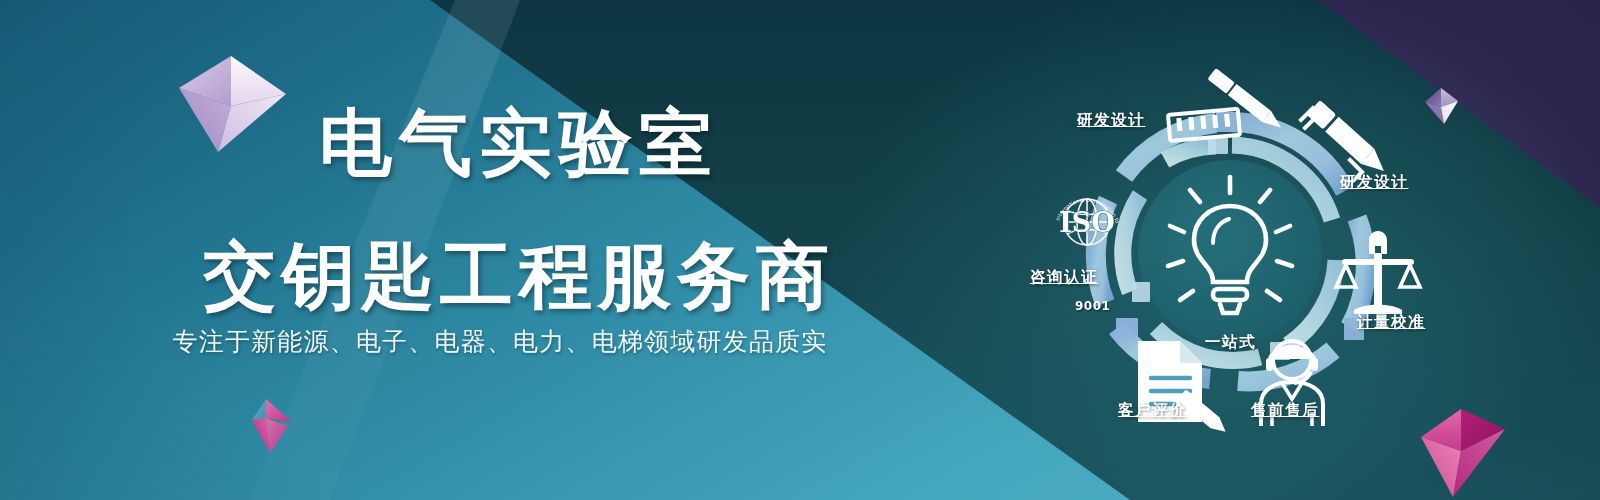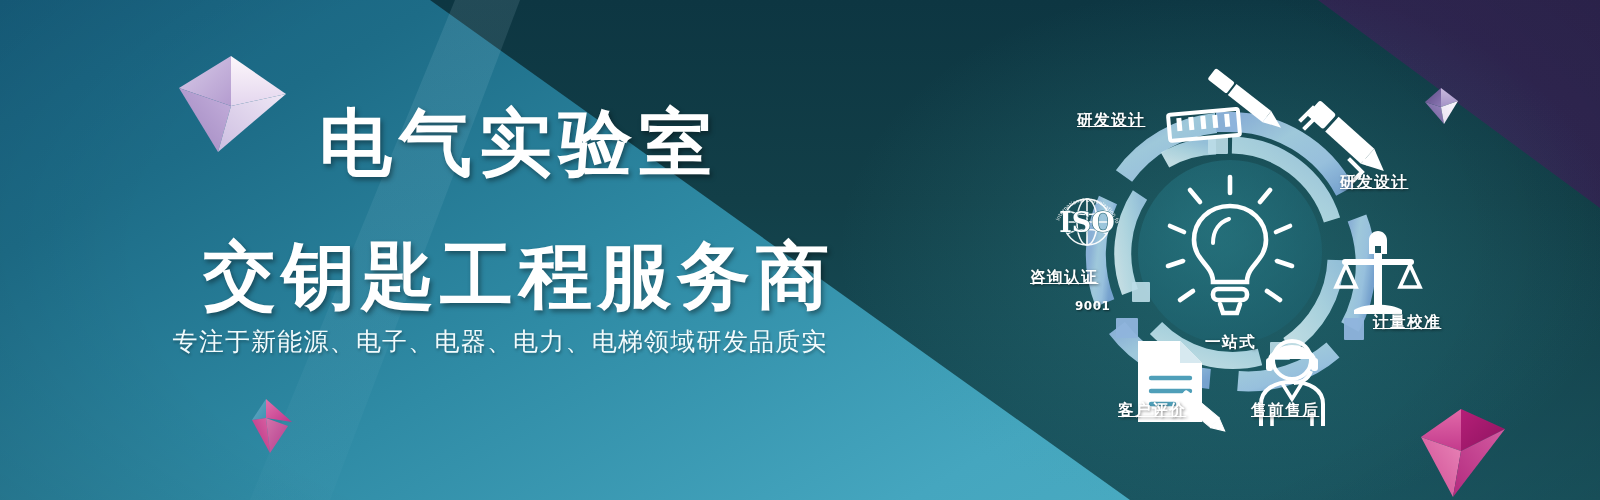--- a/index.html
+++ b/index.html
@@ -428,21 +428,21 @@
       <text font-family="'DejaVu Sans','Liberation Sans',sans-serif" font-size="5.2" fill="#ffffff" opacity="0.95">
         <textPath href="#isoArcTop" startOffset="4%">International Organization for Standardization</textPath>
       </text>
     </svg>
     <div class="iso-9001" style="left:55px; top:196px;">9001</div>
 
     <div class="node-label" style="left:57px; top:50px;">研发设计</div>
 
     <div class="node-label" style="left:320px; top:112px;">研发设计</div>
 
-    <div class="node-label" style="left:337px; top:252px;margin-left:16px;">计量校准</div>
+    <div class="node-label" style="left:337px; top:252px;">计量校准</div>
 
     <div class="node-label" style="left:231px; top:340px;">售前售后</div>
 
     <div class="node-label" style="left:98px; top:340px;">客户评价</div>
 
     <div class="node-label" style="left:10px; top:207px;">咨询认证</div>
 
     <div class="center-label" style="left:185px; top:272px;">一站式</div>
   </div>
 

